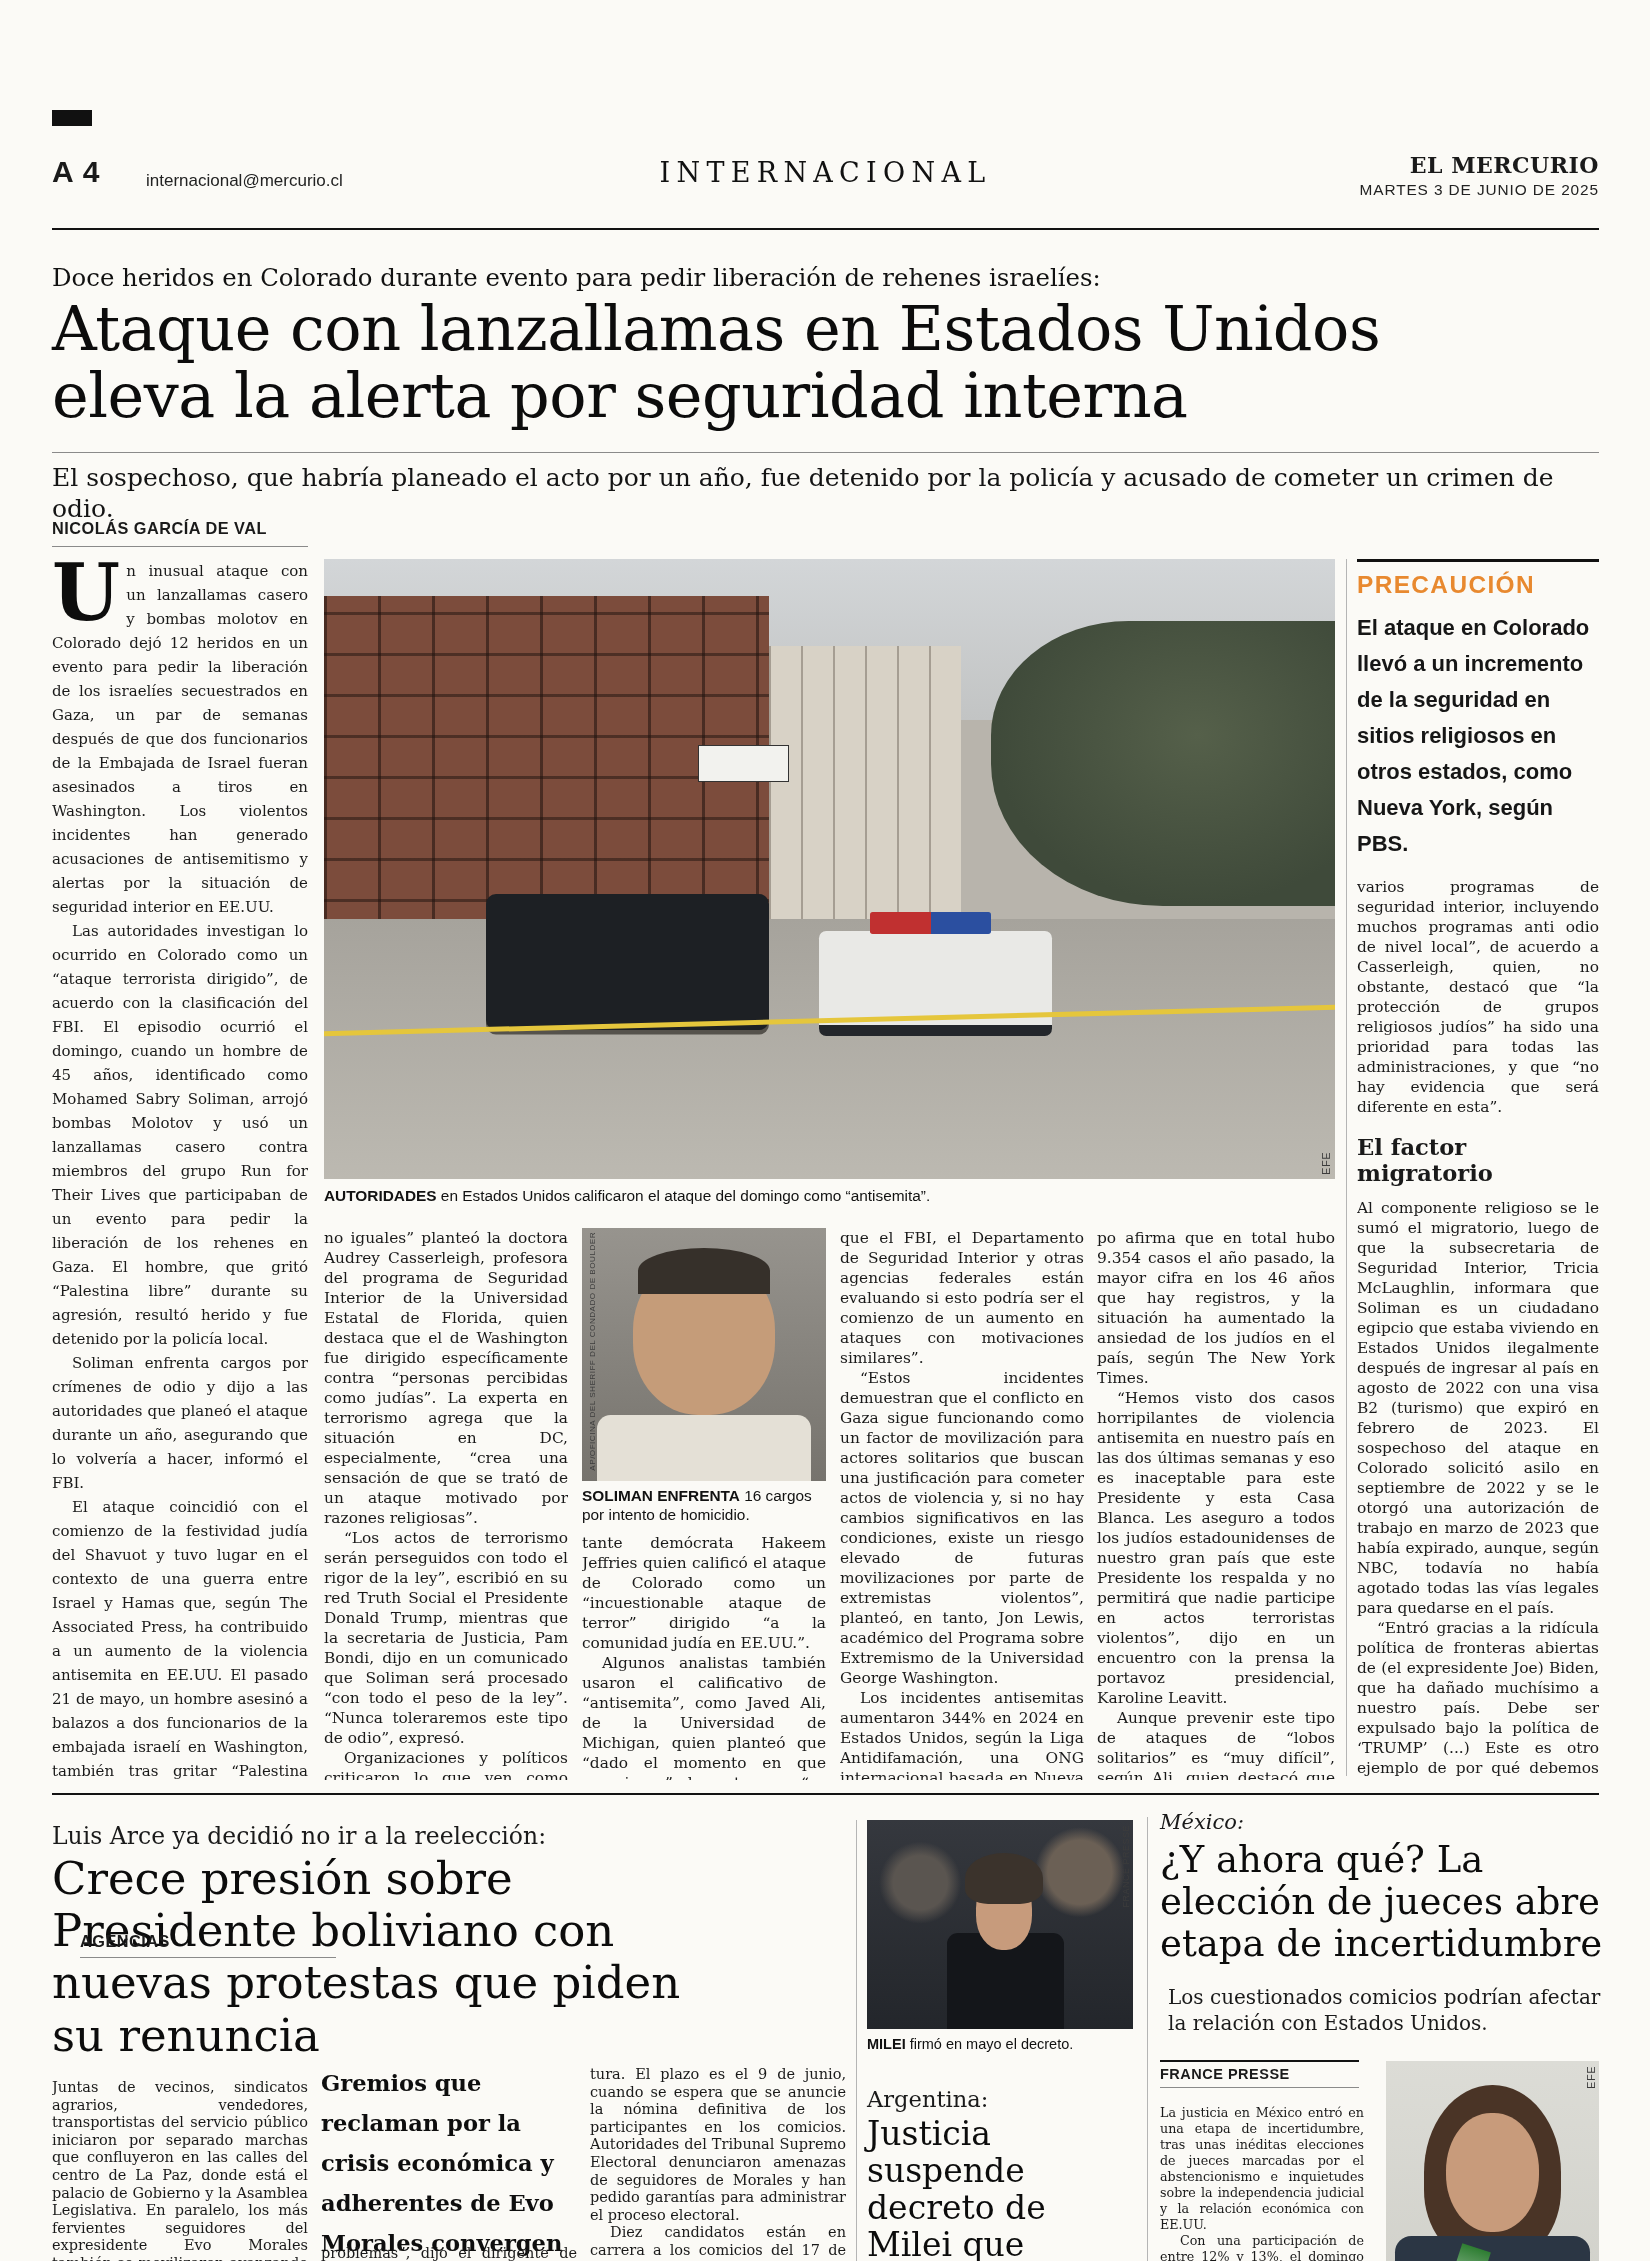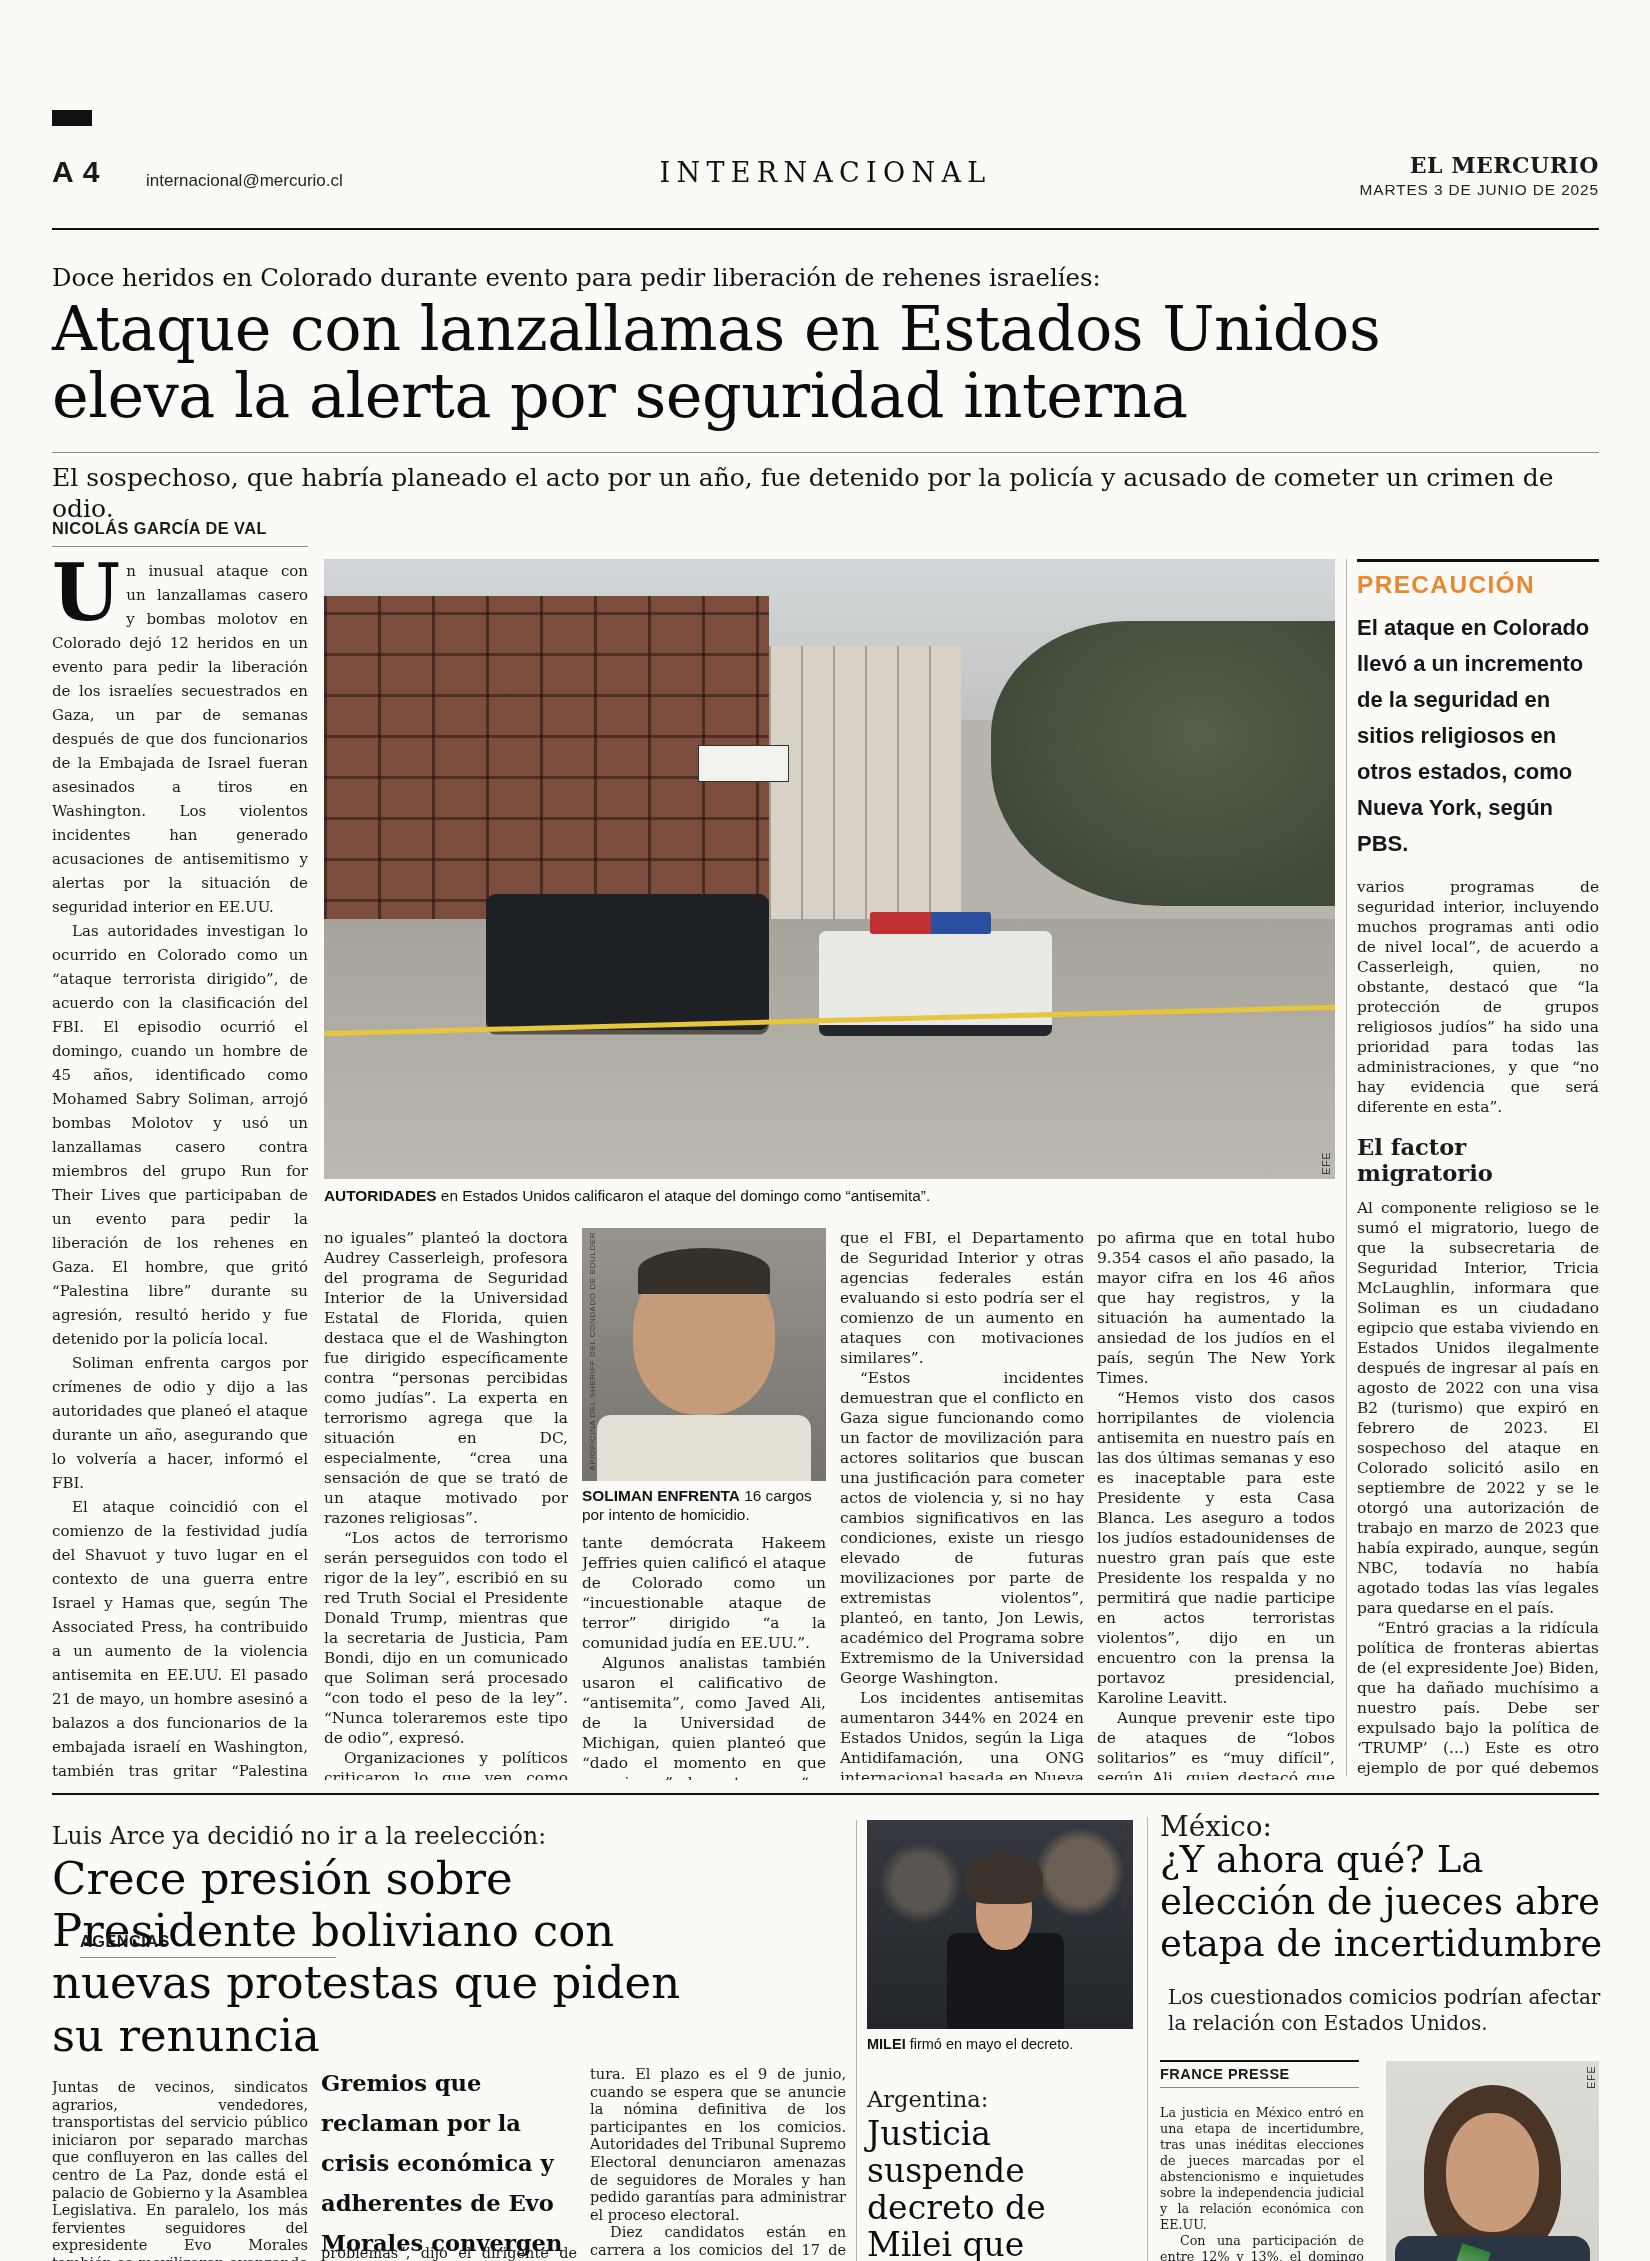--- a/index.html
+++ b/index.html
@@ -84,21 +84,21 @@
   
   #s3-photo { left:867px; top:1820px; width:266px; height:209px; }
   #s3-caption { left:867px; top:2036px; width:266px; font-size:14.5px; }
   #s3-kicker { left:867px; top:2086px; font-size:22.6px; }
   #s3-headline { left:867px; top:2116px; width:253px; font-size:33px; line-height:1.12; color:#0c0c0c; }
   .byline-block .rule-thick { height:1.8px; }
   .byline-block .byline-name { display:block; margin:4.5px 0; font-size:14.5px; }
   #s3-vrule { left:1147px; top:1817px; height:1271px; }
 
   
-  #s4-kicker { left:1160px; top:1810px; font-size:28px; }
+  #s4-kicker { left:1160px; top:1810px; font-size:21px;font-style:italic; }
   #s4-headline { left:1160px; top:1839px; width:443px; font-size:37px; line-height:1.14; color:#0c0c0c; }
   #s4-deck { left:1168px; top:1984px; width:443px; font-size:20px; line-height:1.3; }
   #s4-byline { left:1160px; top:2060px; width:199px; }
   #s4-col1 { left:1160px; top:2105px; width:204px; height:941px; overflow:hidden; font-size:12.7px; line-height:16px; }
   #s4-photo { left:1386px; top:2061px; width:213px; height:398px; }
 
   .para { margin:0; }
 </style>
 </head>
 <body>

